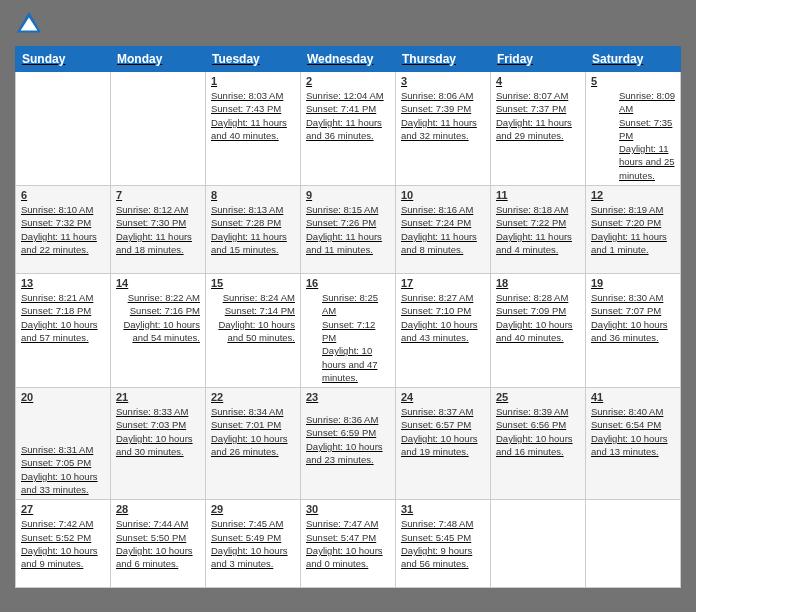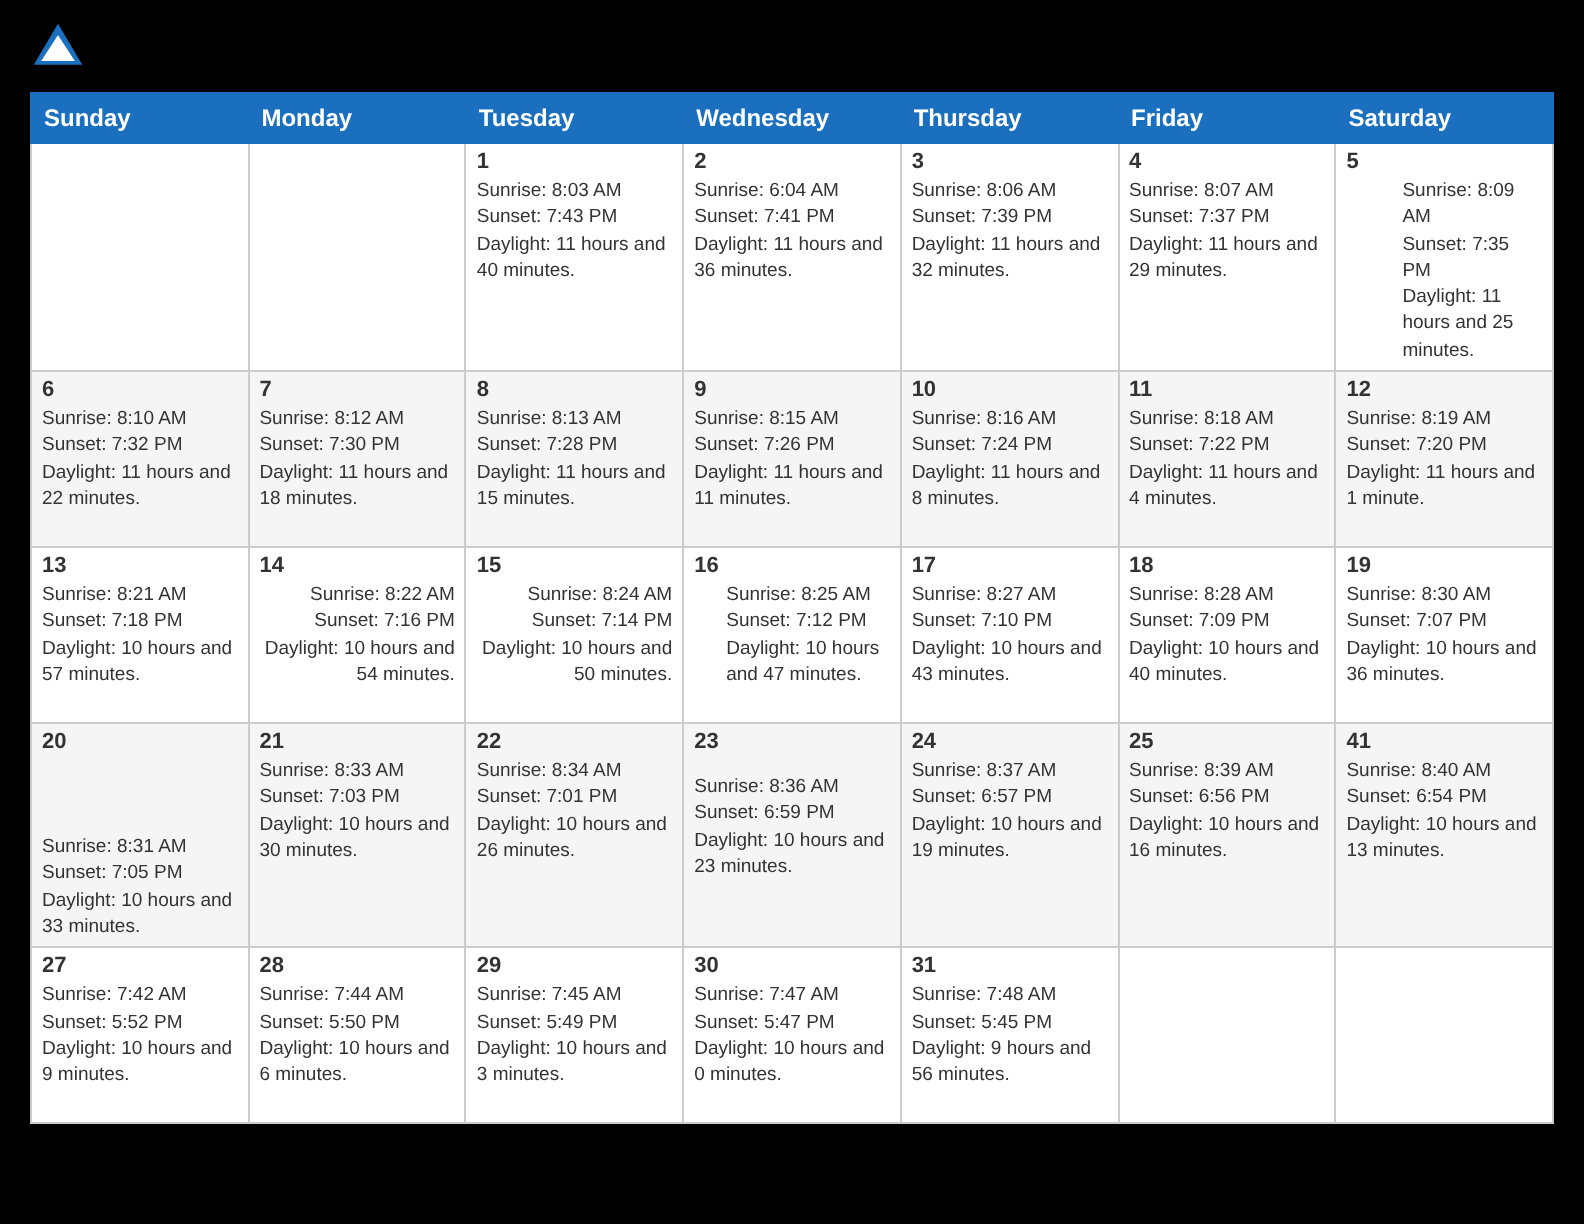--- a/index.html
+++ b/index.html
@@ -4,24 +4,25 @@
   <style>
     * { margin: 0; padding: 0; box-sizing: border-box; }
     body {
       font-family: Arial, sans-serif;
       background: #fff;
       width: 792px;
       height: 612px;
       overflow: hidden;
     }
     .page {
-      width: 792px;
+      width: 696px;
       height: 612px;
-      background: #000000;
+      background: #737373;
       padding: 10px 15px;
+      text-decoration: underline;
     }
     .header {
       display: flex;
       justify-content: space-between;
       align-items: flex-start;
       margin-bottom: 8px;
     }
     .logo {
       display: flex;
       align-items: center;
@@ -134,21 +135,21 @@
           <td class="empty-cell"></td>
           <td class="empty-cell"></td>
           <td>
             <div class="day-num">1</div>
             <div class="day-info" style="white-space: pre-line;">Sunrise: 8:03 AM
 Sunset: 7:43 PM
 Daylight: 11 hours and 40 minutes.</div>
           </td>
           <td>
             <div class="day-num">2</div>
-            <div class="day-info" style="white-space: pre-line;">Sunrise: 6:04 AM
+            <div class="day-info" style="white-space: pre-line;">Sunrise: 12:04 AM
 Sunset: 7:41 PM
 Daylight: 11 hours and 36 minutes.</div>
           </td>
           <td>
             <div class="day-num">3</div>
             <div class="day-info" style="white-space: pre-line;">Sunrise: 8:06 AM
 Sunset: 7:39 PM
 Daylight: 11 hours and 32 minutes.</div>
           </td>
           <td>

